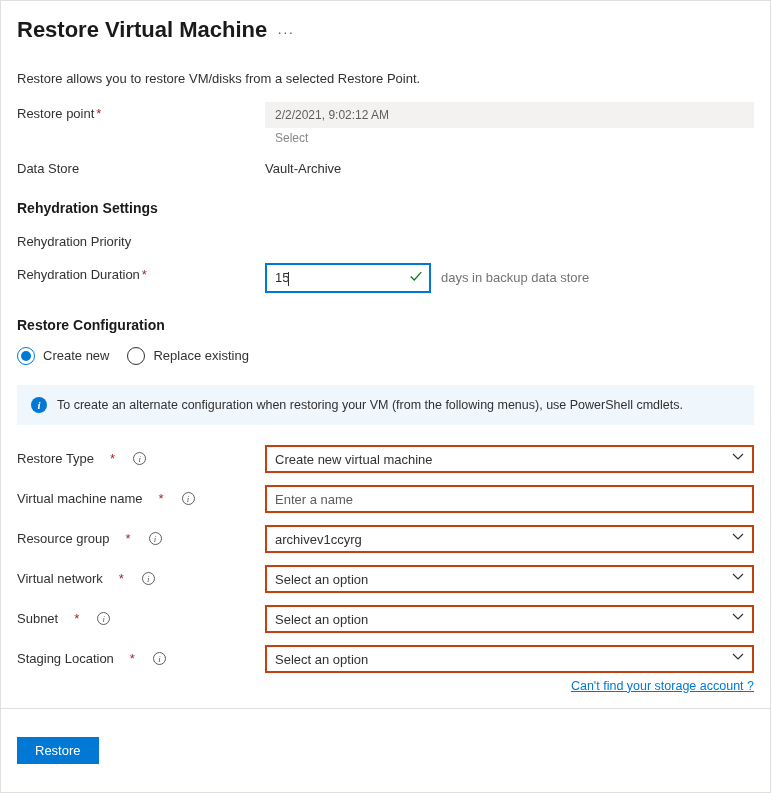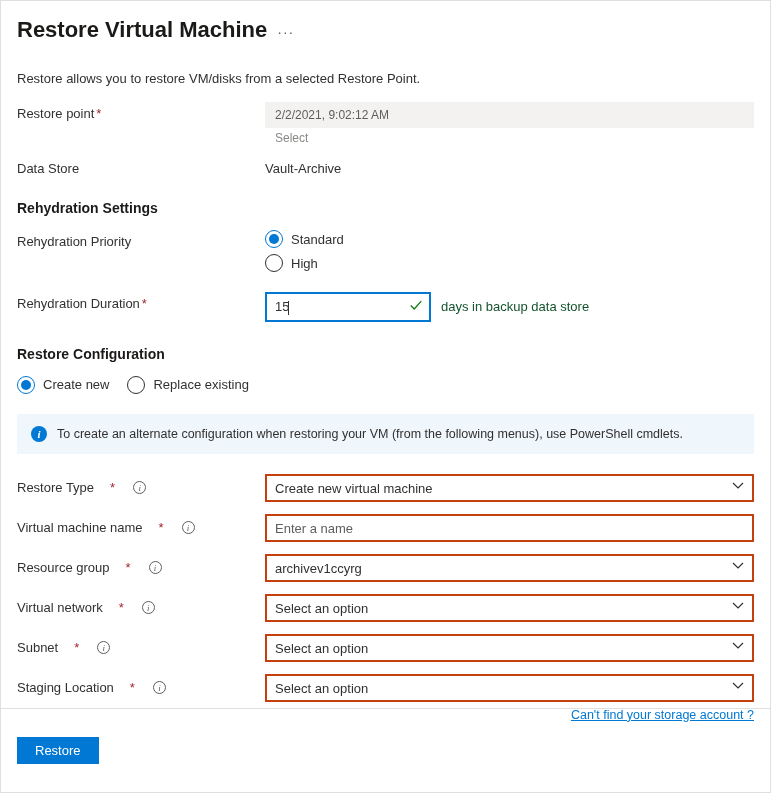--- a/index.html
+++ b/index.html
@@ -43,21 +43,21 @@
       font-size: 13px; position: relative;
     }
     .check-icon {
       position: absolute; right: 6px; top: 50%; transform: translateY(-50%);
       color: #107c10; font-weight: bold;
     }
     .caret-blink {
       display: inline-block; width: 1px; height: 14px; background: #323130;
       vertical-align: middle; margin-left: -1px;
     }
-    .suffix-text { font-size: 13px; color: #14532d; }
+    .suffix-text { font-size: 13px; color: #737373; }
     .hr-radio-row { display: flex; gap: 18px; margin-top: 6px; margin-bottom: 14px; }
     .info-banner {
       display: flex; align-items: center; gap: 10px;
       background: #eff6fc; padding: 12px 14px; font-size: 12.5px;
       margin: 6px 0 20px 0; color: #323130;
     }
     .info-icon {
       width: 16px; height: 16px; border-radius: 50%; background: #0078d4;
       color: #fff; display: flex; align-items: center; justify-content: center;
       font-size: 11px; font-weight: bold; font-style: italic; font-family: Georgia, serif;
@@ -122,32 +122,20 @@
     <div class="label-col">Data Store</div>
     <div class="val-col">
       <div class="static-val">Vault-Archive</div>
     </div>
   </div>
 
   <div class="section-head">Rehydration Settings</div>
 
   <div class="row">
     <div class="label-col">Rehydration Priority</div>
-    <div class="val-col">
-      <div class="radio-row">
-        <span class="radio-outer selected">
-            <span class="radio-inner"></span>
-          </span>
-        <span>Standard</span>
-      </div>
-      <div class="radio-row">
-        <span class="radio-outer"></span>
-        <span>High</span>
-      </div>
-    </div>
   </div>
 
   <div class="row" style="margin-top:14px;">
     <div class="label-col">
       <span>Rehydration Duration</span><span class="required">*</span>
     </div>
     <div class="val-col">
       <div class="num-input-wrap">
         <div class="num-input">
           <span>15</span><span class="caret-blink"></span>

